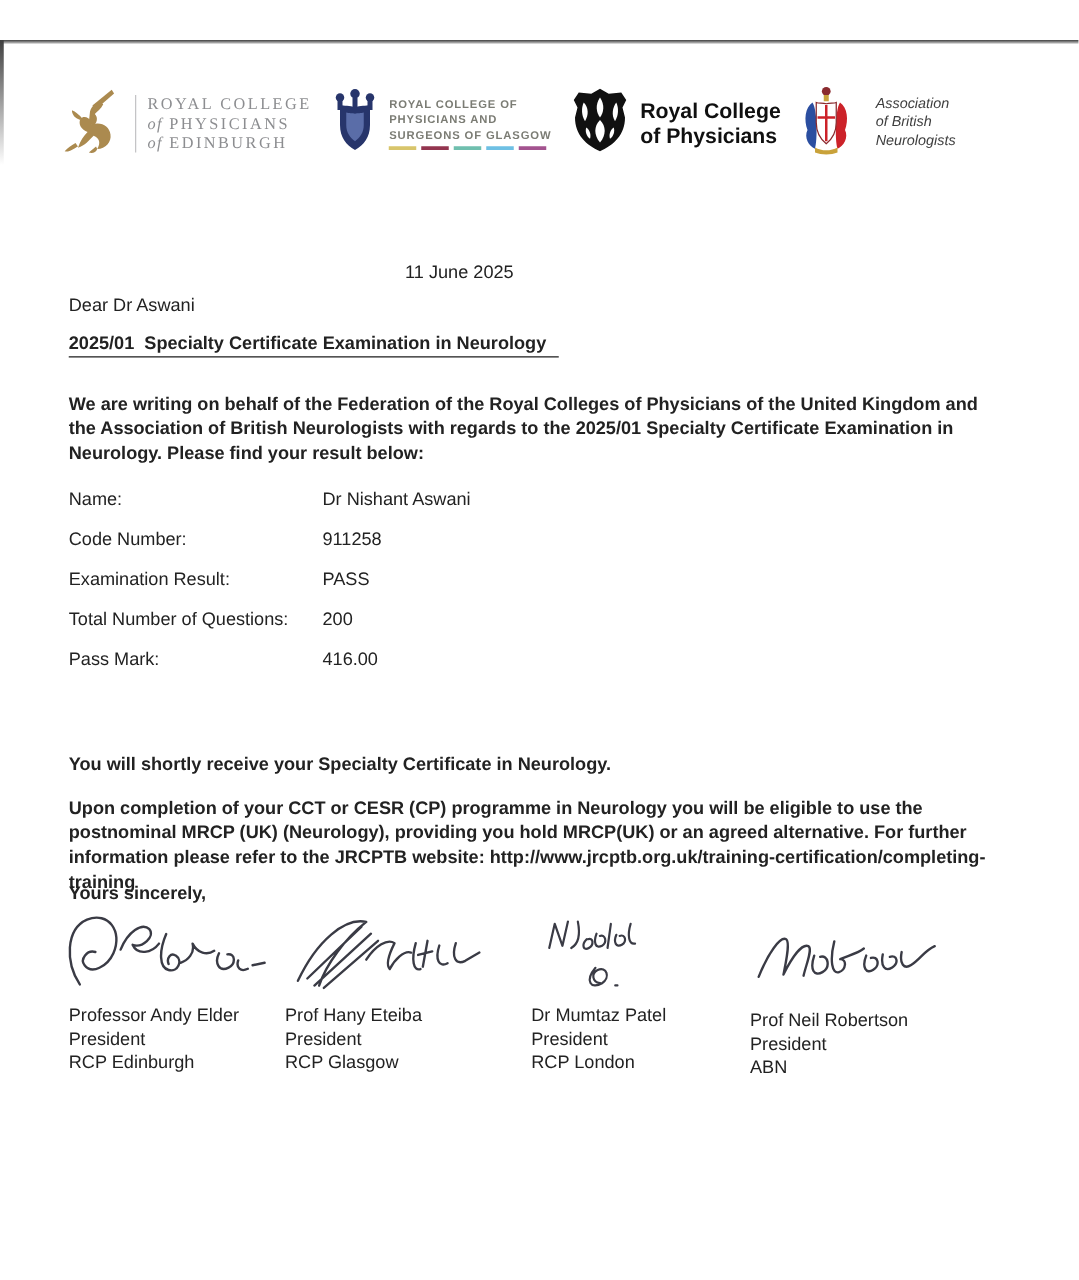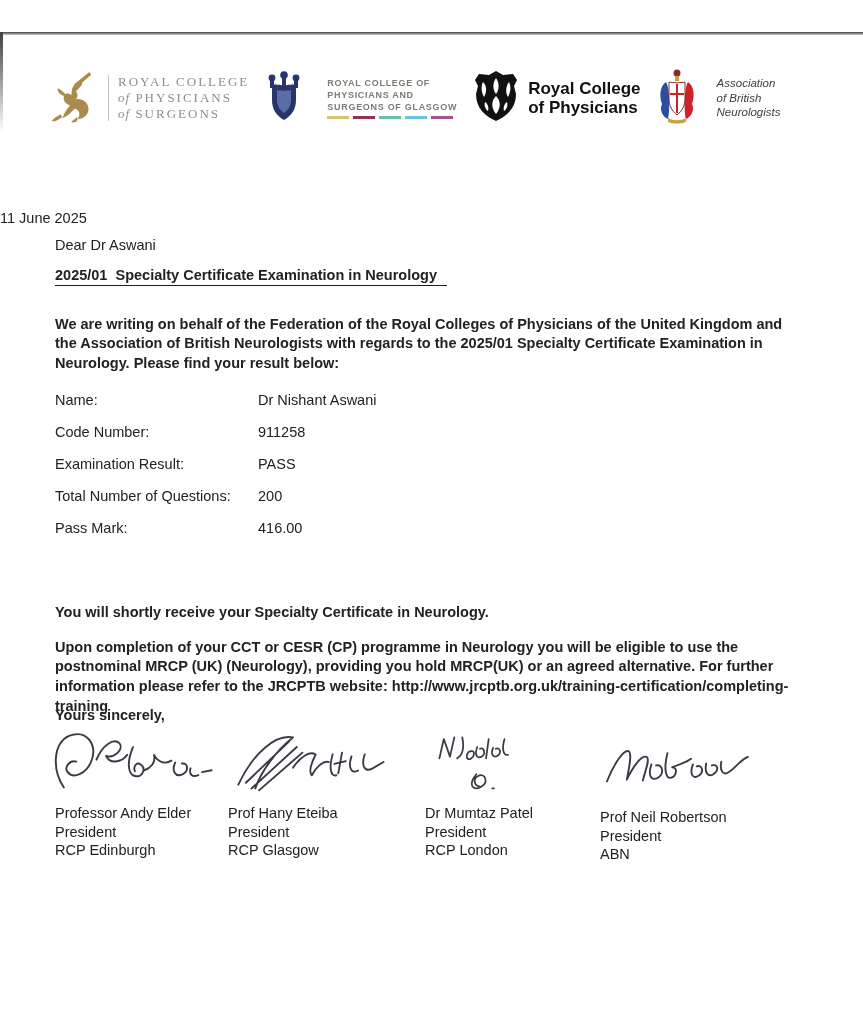--- a/index.html
+++ b/index.html
@@ -13,36 +13,36 @@
   
   .logos{position:absolute;left:45px;top:36px;display:flex;align-items:center;gap:16px;}
   .logo{display:flex;align-items:center;}
 
   .rcpe{gap:9px;}
   .rcpe-divider{width:1px;height:46px;background:#c4c4c6;}
   .rcpe-text{font-family:"Liberation Serif",serif;font-size:13px;letter-spacing:2px;
     color:#8c8d90;line-height:1.22;white-space:nowrap;}
   .rcpe-text .of{font-style:italic;letter-spacing:1px;}
 
-  .rcpsg{gap:24px;}
+  .rcpsg{gap:8px;}
   .rcpsg-right{display:flex;flex-direction:column;}
   .rcpsg-text{font-size:9px;font-weight:bold;color:#7b7c74;letter-spacing:.7px;line-height:1.35;white-space:nowrap;}
   .rcpsg-bars{display:flex;gap:4px;margin-top:3px;}
   .rcpsg-bars span{display:block;width:22px;height:3px;}
   .bar-1{background:#d8c56b;} .bar-2{background:#93354f;} .bar-3{background:#6fbfae;}
   .bar-4{background:#6ec0e4;} .bar-5{background:#a3538f;}
 
   .rcpl{gap:9px;}
   .rcpl-text{font-size:17px;font-weight:bold;color:#101010;line-height:1.12;white-space:nowrap;}
 
   .abn{gap:20px;}
   .abn-text{font-size:11.5px;font-style:italic;color:#3d3d3d;line-height:1.28;white-space:nowrap;}
 
   
-  .date{position:absolute;top:178px;left:0;right:128px;text-align:left;font-size:14.5px;}
+  .date{position:absolute;top:178px;left:0;right:128px;text-align:center;font-size:14.5px;}
   .salutation{position:absolute;left:55px;top:205px;font-size:14.5px;}
   .subject{position:absolute;left:55px;top:235px;font-size:14.5px;font-weight:bold;
     border-bottom:1.5px solid #1c1c1c;padding:0 10px 2px 0;white-space:pre;}
   .para{position:absolute;left:55px;font-size:14.5px;line-height:1.37;font-weight:bold;}
   .intro{top:268px;width:752px;}
   .results{position:absolute;left:55px;top:360px;font-size:14.5px;font-weight:normal;}
   .result-row{display:flex;margin-bottom:16px;}
   .result-label{width:203px;}
   .cert-note{top:556px;width:755px;}
   .postnominal{top:591px;width:755px;}
@@ -72,21 +72,21 @@
             <path d="M18 50 C14 52 11 55 7 54 C9 51 13 49 16 47 Z"></path>
             <path d="M34 52 C33 55 30 56 27 55 C29 53 31 52 33 50 Z"></path>
             <path d="M20 28 C16 27 13 24 13 20 C16 21 19 24 21 26 Z"></path>
           </g>
         </svg>
       </span>
       <span class="rcpe-divider"></span>
       <div class="rcpe-text">
         <div>ROYAL COLLEGE</div>
         <div><span class="of">of</span> <span>PHYSICIANS</span></div>
-        <div><span class="of">of</span> <span>SURGEONS</span></div>
+        <div><span class="of">of</span> <span>EDINBURGH</span></div>
       </div>
     </div>
 
     <div class="logo rcpsg">
       <span>
         <svg width="38" height="52" viewBox="0 0 38 52">
           <g fill="#27356b">
             <circle cx="7" cy="8" r="3.4"></circle>
               <circle cx="19" cy="5" r="3.8"></circle>
               <circle cx="31" cy="8" r="3.4"></circle>

